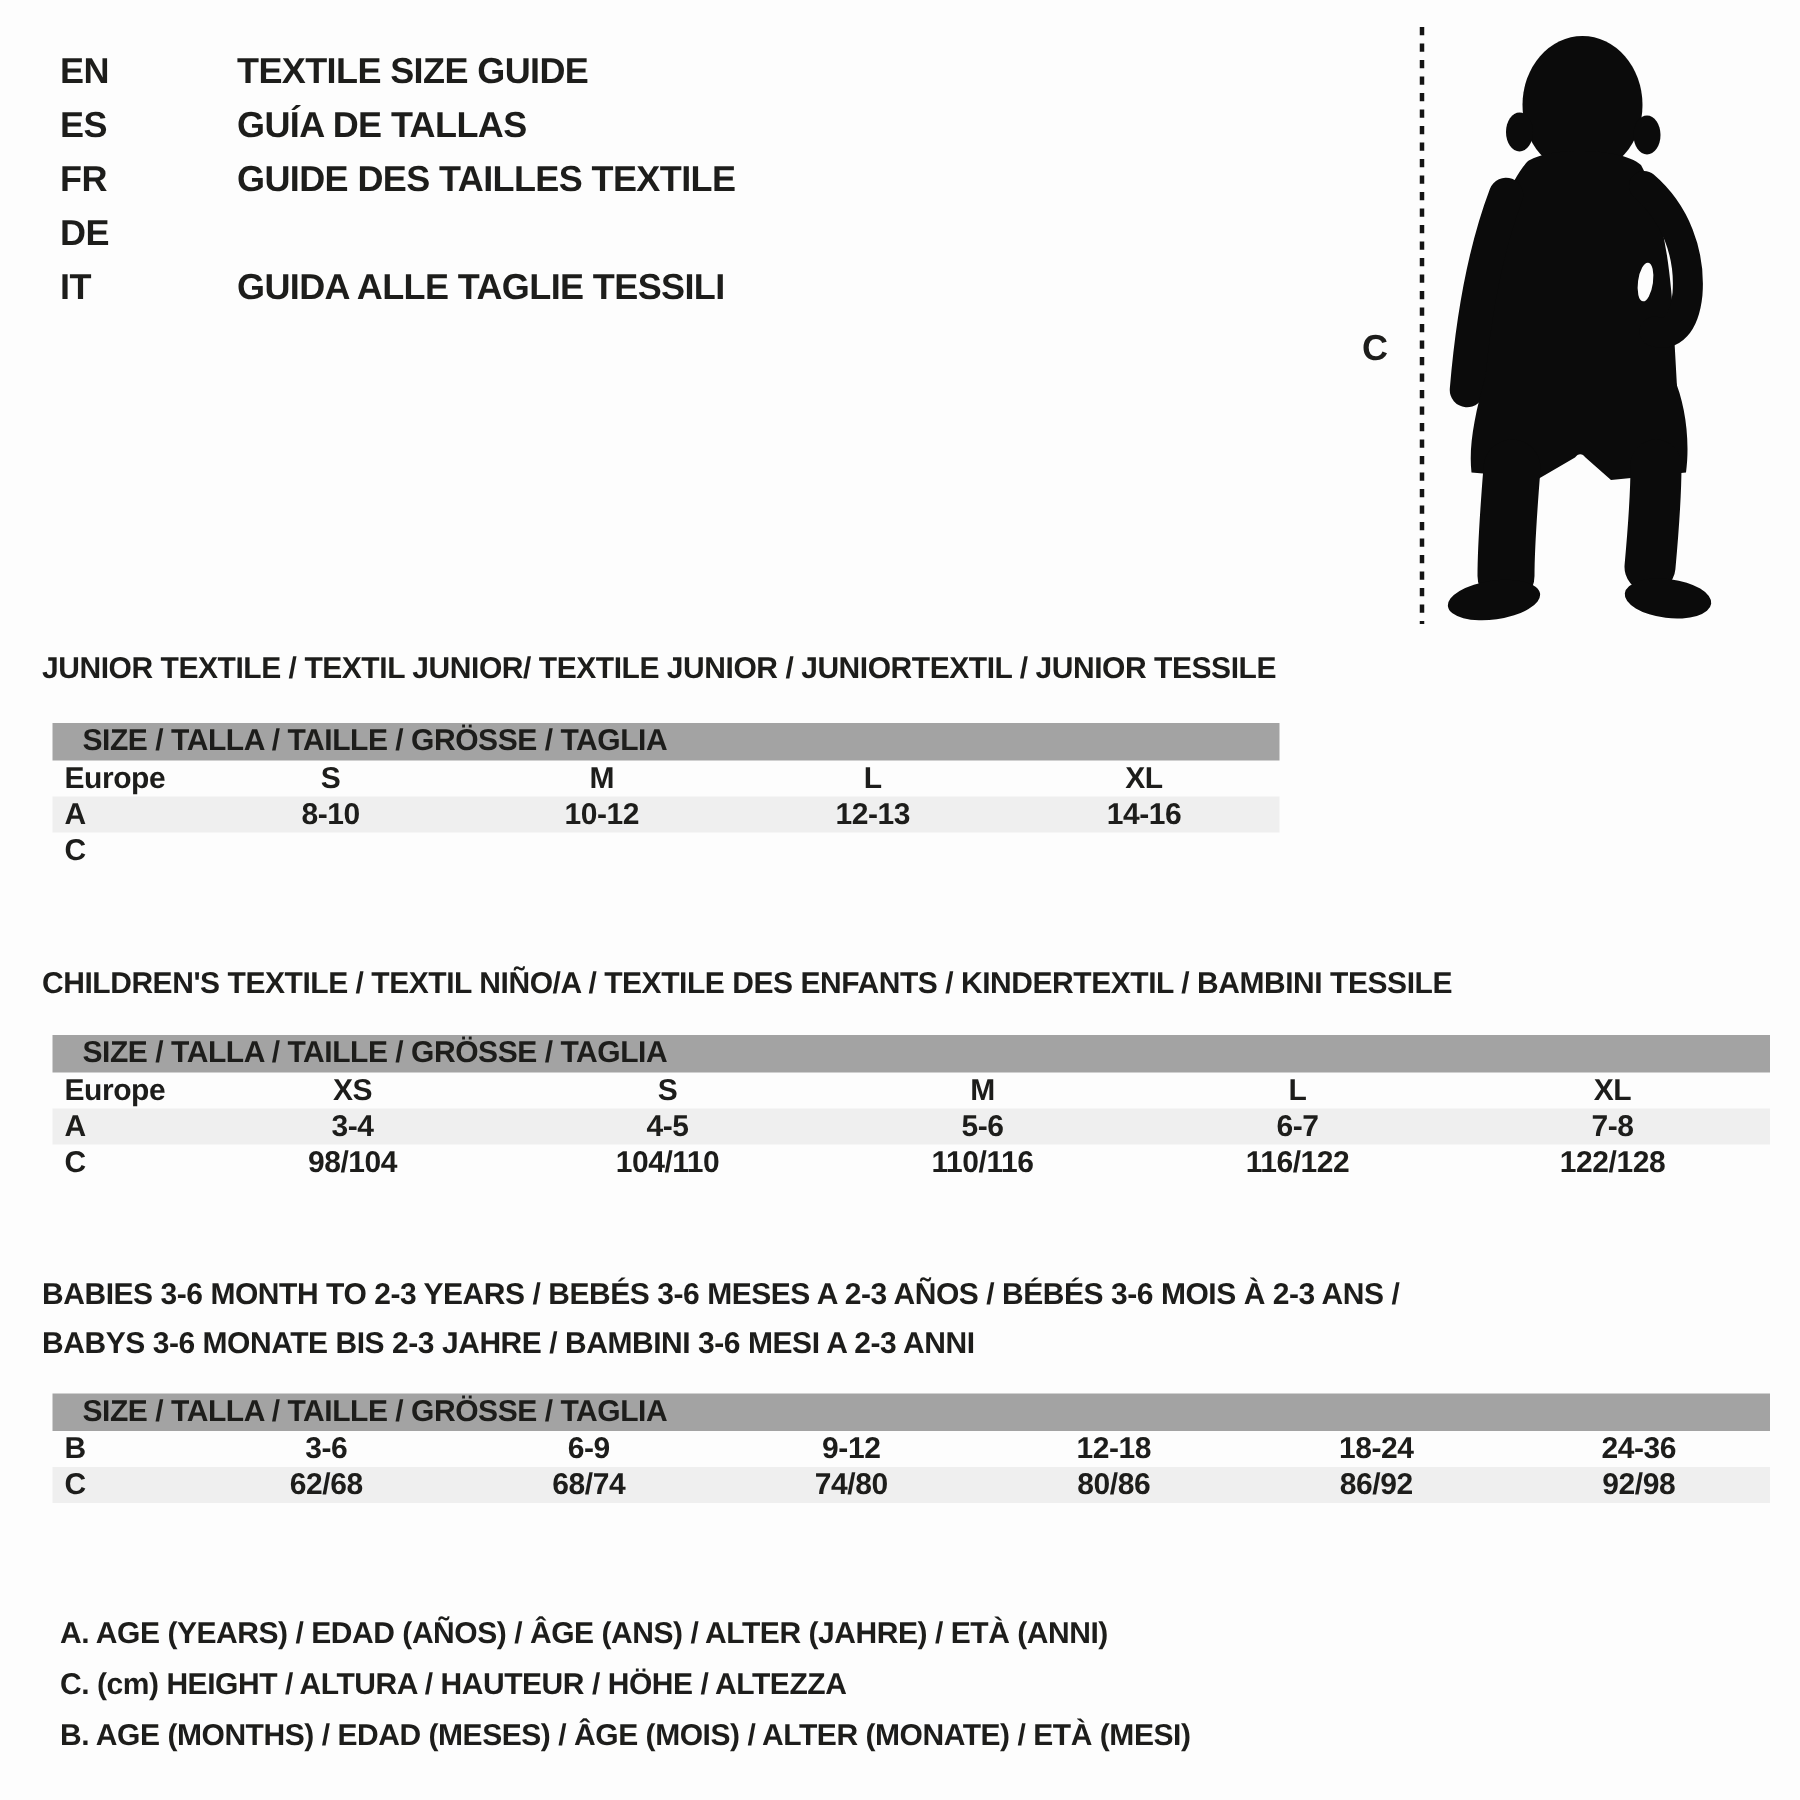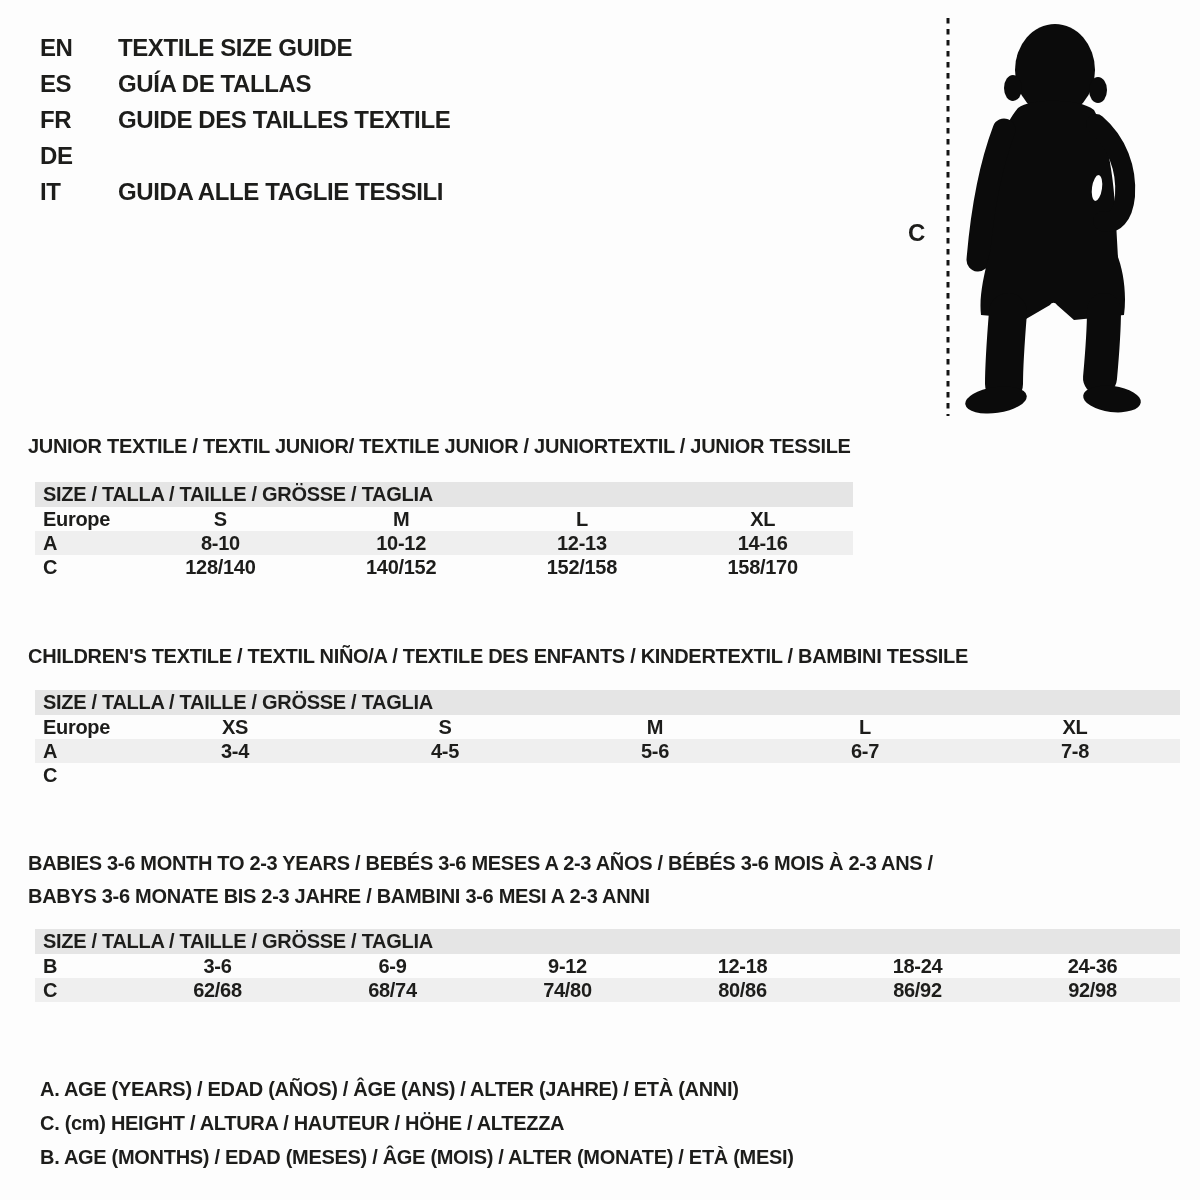--- a/index.html
+++ b/index.html
@@ -4,37 +4,37 @@
 <style>
   html,body{margin:0;padding:0;background:#ffffff;}
   .canvas{
     position:relative;width:1200px;height:1200px;background:#fdfdfd;
     font-family:"Liberation Sans","DejaVu Sans",sans-serif;
     font-weight:bold;color:#1d1d1b;overflow:hidden;
     -webkit-font-smoothing:antialiased;
   }
   
   .lang-block{position:absolute;left:40px;top:30px;}
-  .lang-row{display:flex;line-height:36px;font-size:24px;letter-spacing:-0.4px;white-space:nowrap;}
+  .lang-row{display:flex;line-height:36px;font-size:24px;letter-spacing:-0.4px;white-space:nowrap;gap:40px;}
   .lang-code{width:78px;flex:0 0 78px;}
   
   .figure{position:absolute;left:900px;top:12px;width:250px;height:415px;}
   .figure svg{position:absolute;left:0;top:0;}
   .figure-label{position:absolute;left:8px;top:206px;font-size:24px;line-height:30px;}
   
   .sec-title{position:absolute;left:28px;font-size:20px;line-height:33px;letter-spacing:-0.3px;white-space:nowrap;}
   .title-junior{top:430px;}
   .title-children{top:640px;}
   .title-babies{top:847px;}
   .sizetable{position:absolute;left:35px;}
   .table-junior{top:482px;width:818px;}
   .table-children{top:690px;width:1145px;}
   .table-babies{top:929px;width:1145px;}
-  .thead{height:25px;background:#e5e5e5;display:flex;align-items:center;
-         padding-left:8px;font-size:20px;letter-spacing:-0.3px;}
+  .thead{height:25px;background:#a3a3a3;display:flex;align-items:center;
+         padding-left:20px;font-size:20px;letter-spacing:-0.3px;}
   .trow{display:flex;align-items:center;height:24px;font-size:20px;letter-spacing:-0.3px;}
   .trow.shaded{background:#efefef;}
   .tlabel{flex:0 0 87px;padding-left:8px;}
   .tcells{flex:1;display:flex;}
   .tcell{flex:1;text-align:center;}
   
   .footnotes{position:absolute;left:40px;top:1072px;}
   .footnote{font-size:20px;line-height:34px;letter-spacing:-0.3px;white-space:nowrap;}
 </style>
 </head>
@@ -117,27 +117,20 @@
           <div class="tcells">
 
           <div class="tcell">8-10</div>
             <div class="tcell">10-12</div>
             <div class="tcell">12-13</div>
             <div class="tcell">14-16</div>
           </div>
         </div>
         <div class="trow">
           <div class="tlabel">C</div>
-          <div class="tcells">
-
-          <div class="tcell">128/140</div>
-            <div class="tcell">140/152</div>
-            <div class="tcell">152/158</div>
-            <div class="tcell">158/170</div>
-          </div>
         </div>
       </div>
   </div>
 
   <div class="sec-title title-children">
 
   <div class="title-line">CHILDREN'S TEXTILE / TEXTIL NIÑO/A / TEXTILE DES ENFANTS / KINDERTEXTIL / BAMBINI TESSILE</div>
     </div>
   <div class="sizetable table-children">
     <div class="thead">SIZE / TALLA / TAILLE / GRÖSSE / TAGLIA</div>
@@ -160,20 +153,28 @@
 
           <div class="tcell">3-4</div>
             <div class="tcell">4-5</div>
             <div class="tcell">5-6</div>
             <div class="tcell">6-7</div>
             <div class="tcell">7-8</div>
           </div>
         </div>
         <div class="trow">
           <div class="tlabel">C</div>
+          <div class="tcells">
+
+          <div class="tcell">98/104</div>
+            <div class="tcell">104/110</div>
+            <div class="tcell">110/116</div>
+            <div class="tcell">116/122</div>
+            <div class="tcell">122/128</div>
+          </div>
         </div>
       </div>
   </div>
 
   <div class="sec-title title-babies">
 
   <div class="title-line">BABIES 3-6 MONTH TO 2-3 YEARS / BEBÉS 3-6 MESES A 2-3 AÑOS / BÉBÉS 3-6 MOIS À 2-3 ANS /</div>
       <div class="title-line">BABYS 3-6 MONATE BIS 2-3 JAHRE / BAMBINI 3-6 MESI A 2-3 ANNI</div>
     </div>
   <div class="sizetable table-babies">

